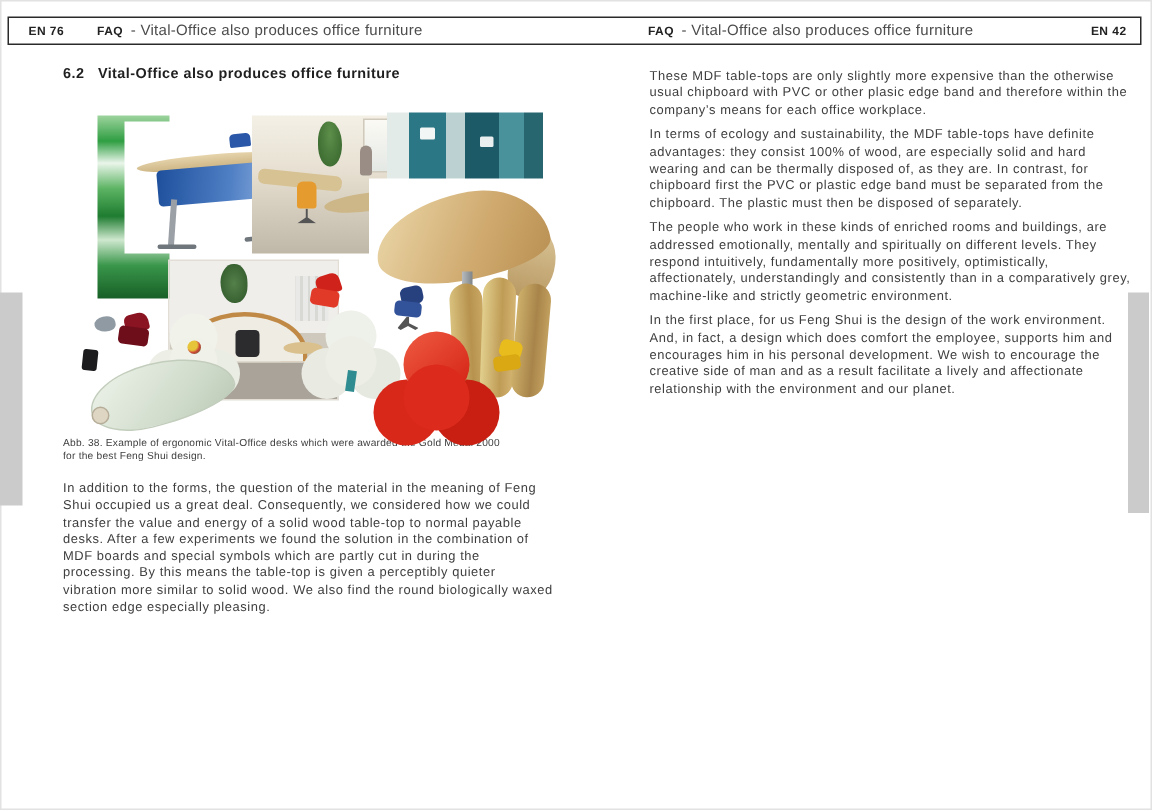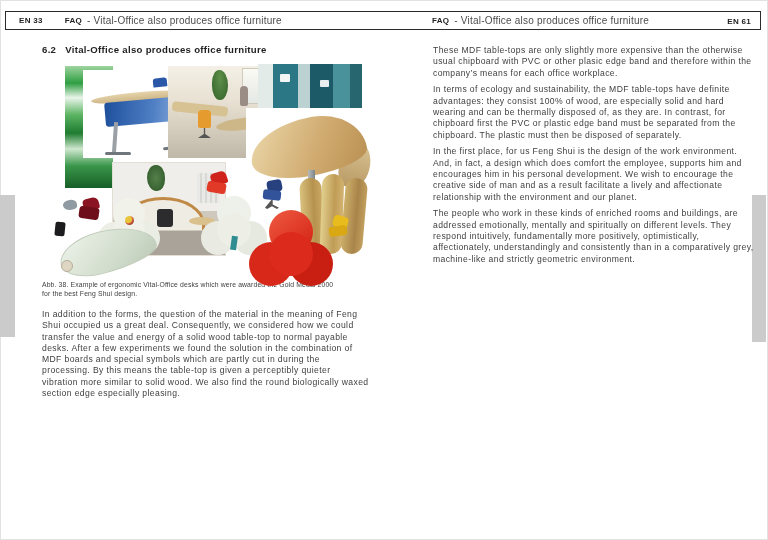--- a/index.html
+++ b/index.html
@@ -24,46 +24,46 @@
   .pgr{position:absolute;right:9px;top:50%;transform:translateY(-50%);}
   
   .bar{position:absolute;background:#cbcbcb;}
   .bar-l{left:0;top:195px;width:15px;height:142px;}
   .bar-r{left:752px;top:195px;width:14px;height:147px;}
   
   .col{position:absolute;top:44px;}
   .col-left{left:42px;width:327px;}
   .col-right{left:433px;top:45px;width:322px;}
   p{margin:0 0 5.5px;font-size:8.6px;line-height:11.3px;letter-spacing:0.38px;color:#3e3e3e;}
-  h2{margin:0 0 9px;font-size:9.6px;letter-spacing:0.3px;color:#1f1f1f;font-weight:bold;}
+  h2{margin:0 0 20px;font-size:9.6px;letter-spacing:0.3px;color:#1f1f1f;font-weight:bold;}
   .hnum{margin-right:9px;}
   .caption{font-size:6.8px;line-height:9px;letter-spacing:0.15px;width:298px;margin:4px 0 11px;color:#404040;}
   
   .collage{position:relative;height:212px;margin:2px 0 0;}
   .ph,.grp{position:absolute;}
   .white{background:#fff;}
   .el{position:absolute;}
   .tref{position:absolute;border-radius:50%;}
 </style>
 </head>
 <body>
 
 <div class="sheet">
 
   <div class="header">
     <div class="h-left">
-      <span class="b pg pgl">EN 33</span>
+      <span class="b pg pgl">EN 76</span>
       <span class="b sect">FAQ</span>
       <span class="ht">- Vital-Office also produces office furniture</span>
     </div>
     <div class="h-right">
       <span class="b sect">FAQ</span>
       <span class="ht">- Vital-Office also produces office furniture</span>
     </div>
-    <span class="b pg pgr">EN 61</span>
+    <span class="b pg pgr">EN 42</span>
   </div>
 
   <div class="bar bar-l"></div>
   <div class="bar bar-r"></div>
 
   <div class="col col-left">
     <h2>
       <span class="hnum">6.2</span><span>Vital-Office also produces office furniture</span>
     </h2>
 
@@ -143,17 +143,17 @@
 
     </div>
 
     <p class="caption">Abb. 38. Example of ergonomic Vital-Office desks which were awarded the Gold Medal 2000 for the best Feng Shui design.</p>
     <p>In addition to the forms, the question of the material in the meaning of Feng Shui occupied us a great deal. Consequently, we considered how we could transfer the value and energy of a solid wood table-top to normal payable desks. After a few experiments we found the solution in the combination of MDF boards and special symbols which are partly cut in during the processing. By this means the table-top is given a perceptibly quieter vibration more similar to solid wood. We also find the round biologically waxed section edge especially pleasing.</p>
   </div>
 
   <div class="col col-right">
     <p>These MDF table-tops are only slightly more expensive than the otherwise usual chipboard with PVC or other plasic edge band and therefore within the company’s means for each office workplace.</p>
     <p>In terms of ecology and sustainability, the MDF table-tops have definite advantages: they consist 100% of wood, are especially solid and hard wearing and can be thermally disposed of, as they are. In contrast, for chipboard first the PVC or plastic edge band must be separated from the chipboard. The plastic must then be disposed of separately.</p>
+    <p>The people who work in these kinds of enriched rooms and buildings, are addressed emotionally, mentally and spiritually on different levels. They respond intuitively, fundamentally more positively, optimistically, affectionately, understandingly and consistently than in a comparatively grey, machine-like and strictly geometric environment.</p>
     <p>In the first place, for us Feng Shui is the design of the work environment. And, in fact, a design which does comfort the employee, supports him and encourages him in his personal development. We wish to encourage the creative side of man and as a result facilitate a lively and affectionate relationship with the environment and our planet.</p>
-    <p>The people who work in these kinds of enriched rooms and buildings, are addressed emotionally, mentally and spiritually on different levels. They respond intuitively, fundamentally more positively, optimistically, affectionately, understandingly and consistently than in a comparatively grey, machine-like and strictly geometric environment.</p>
   </div>
 
 </div>
 
 </body></html>

